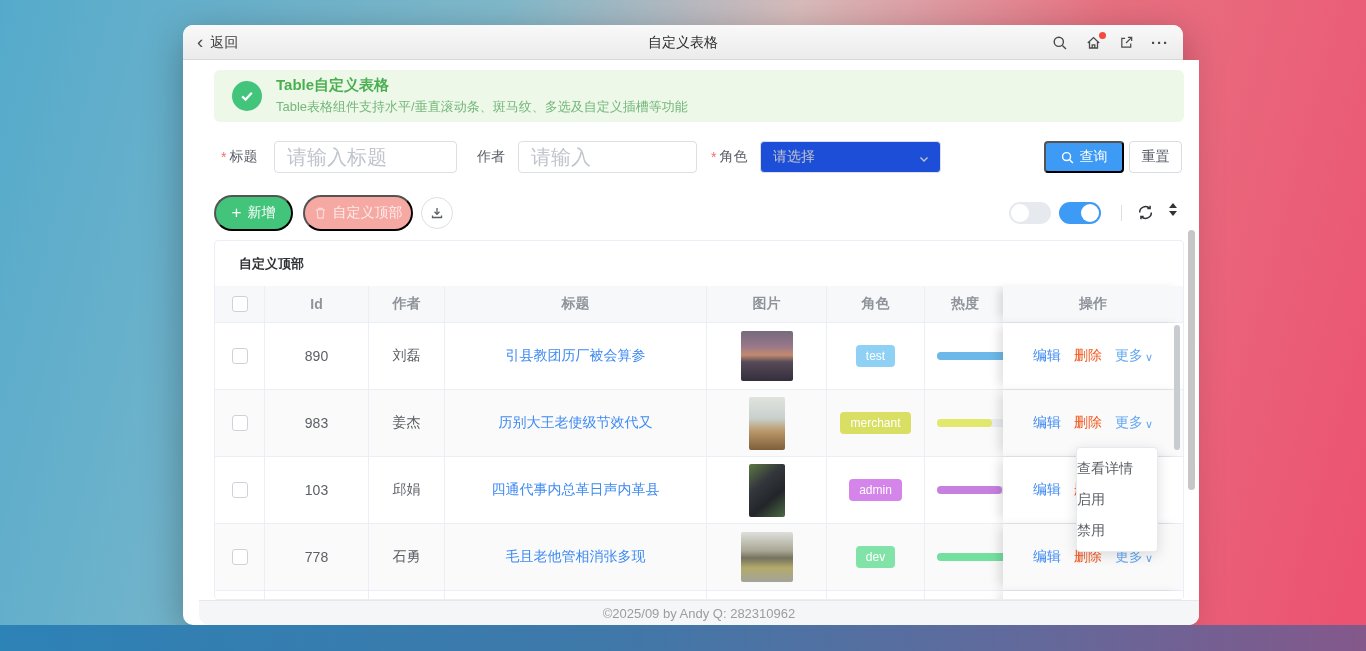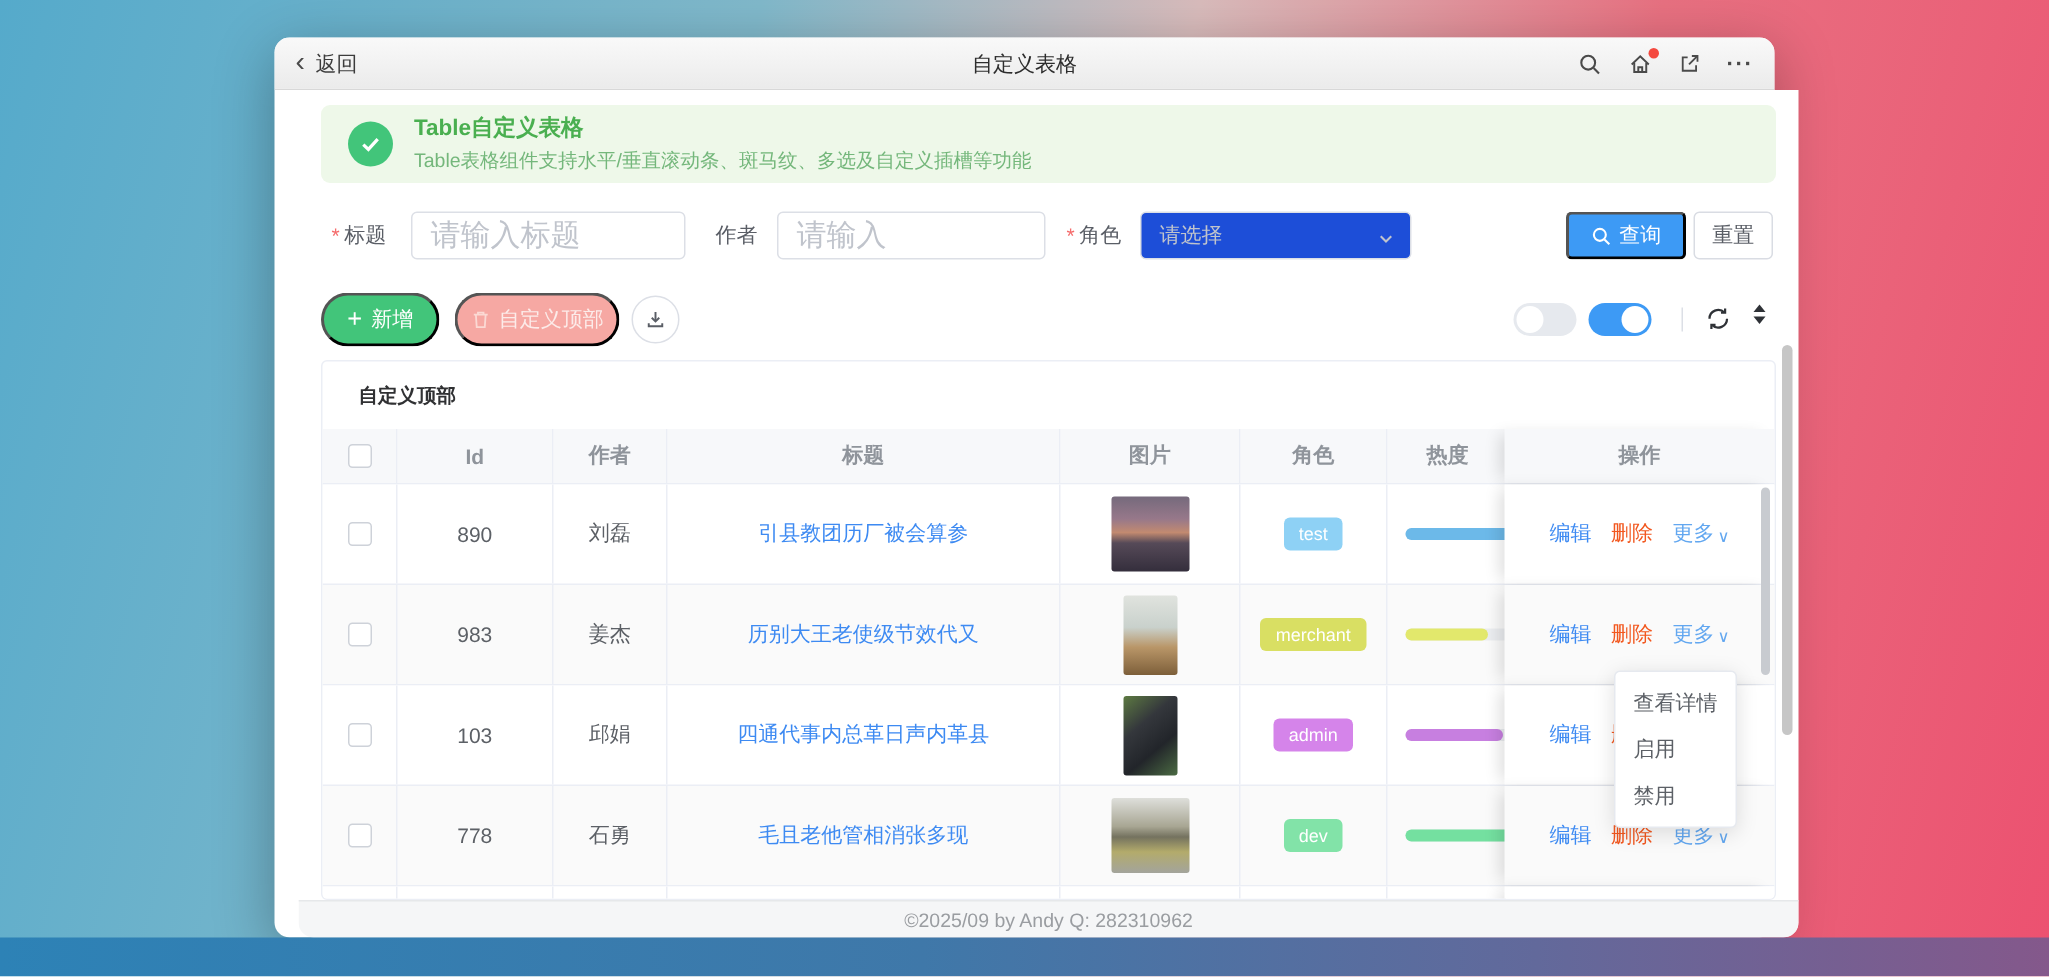--- a/index.html
+++ b/index.html
@@ -103,21 +103,21 @@
   .heat-track, .heat-bar { position:absolute; left:12px; top:50%; transform:translateY(-50%);
     height:8px; border-radius:4px; }
   .heat-track { width:100px; background:#ebedf0; }
   .op-edit { color:#3d8af2; } .op-del { color:#f2571e; }
   .op-more { color:#62a7f0; display:flex; align-items:center; gap:2px; }
   .more-chev { font-size:11px; margin-top:2px; }
 
   
   .menu { position:absolute; left:877px; top:387px; width:82px; background:#fff; border:1px solid #e6e9ef;
     border-radius:4px; box-shadow:0 3px 14px rgba(0,0,0,.13); padding:5px 0; z-index:50; }
-  .menu-item { height:31px; display:flex; align-items:center; padding-left:12px; font-size:14px; color:#5c6066; }
+  .menu-item { height:31px; display:flex; align-items:center; font-size:14px; color:#5c6066; }
 
   
   .sb-outer { position:absolute; left:989px; top:170px; width:7px; height:260px; border-radius:4px;
     background:#c6c6c6; z-index:40; }
   .sb-inner { position:absolute; left:975px; top:265px; width:6px; height:125px; border-radius:3px;
     background:#c8cbd0; z-index:40; }
 
   
   .footer { position:absolute; left:0; top:540px; width:1000px; height:25px; background:#f5f6f7;
     border-top:1px solid #e6e8ea; display:flex; align-items:center; justify-content:center;

